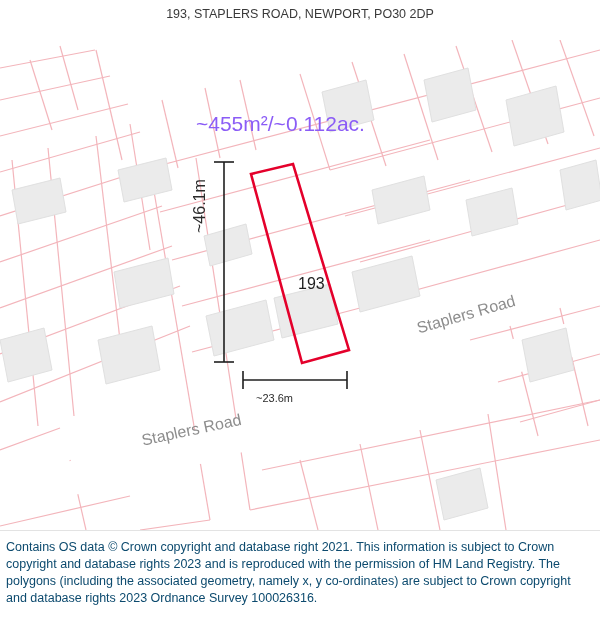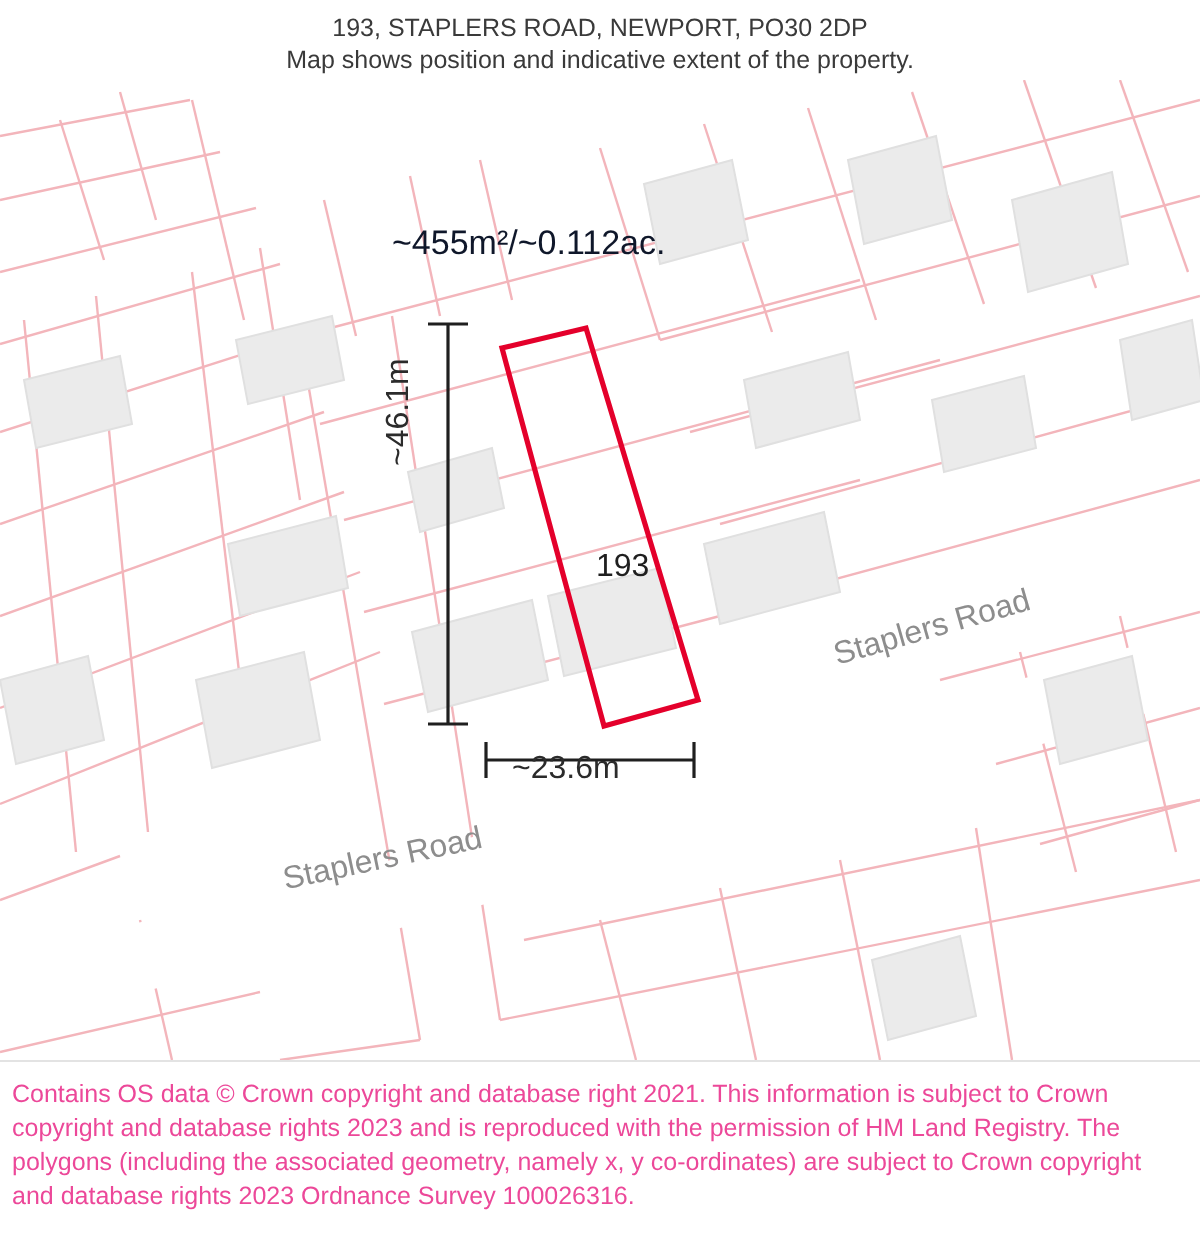--- a/index.html
+++ b/index.html
@@ -59,34 +59,34 @@
   
   .meas {
     position: absolute;
     font-size: 15px;
     color: #2b2b2b;
     white-space: nowrap;
   }
   .meas-area {
     left: 196px;
     top: 72px;
-    font-size: 17px;
-    color: #0f172a;
+    font-size: 21px;
+    color: #8b5cf6;
   }
   .meas-height {
     left: 191px;
     top: 193px;
     transform: rotate(-90deg);
     transform-origin: left top;
     font-size: 16px;
   }
   .meas-width {
     left: 256px;
-    top: 336px;
-    font-size: 16px;
+    top: 352px;
+    font-size: 11px;
     text-align: right;
   }
   .plot-number {
     position: absolute;
     left: 298px;
     top: 235px;
     font-size: 16px;
     color: #1f1f1f;
   }
 
@@ -119,31 +119,30 @@
     height: 95px;
     box-sizing: border-box;
     padding: 8px 6px 0 6px;
     border-top: 1px solid #e3e3e3;
     background: #ffffff;
   }
   .footer p {
     margin: 0;
     font-size: 12.5px;
     line-height: 17px;
-    color: #ec4899;
+    color: #0c4a6e;
   }
 </style>
 </head>
 <body>
 
 <div id="page">
 
   <div class="header">
     <div class="title">193, STAPLERS ROAD, NEWPORT, PO30 2DP</div>
-    <div class="subtitle">Map shows position and indicative extent of the property.</div>
   </div>
 
   <div class="map">
     <svg width="600" height="490" viewBox="0 0 600 490">
 
       <g stroke="#f3b5bb" stroke-width="1.2" fill="none">
 
         <path d="M0 28 L95 10"></path>
         <path d="M0 60 L110 36"></path>
         <path d="M0 96 L128 64"></path>

